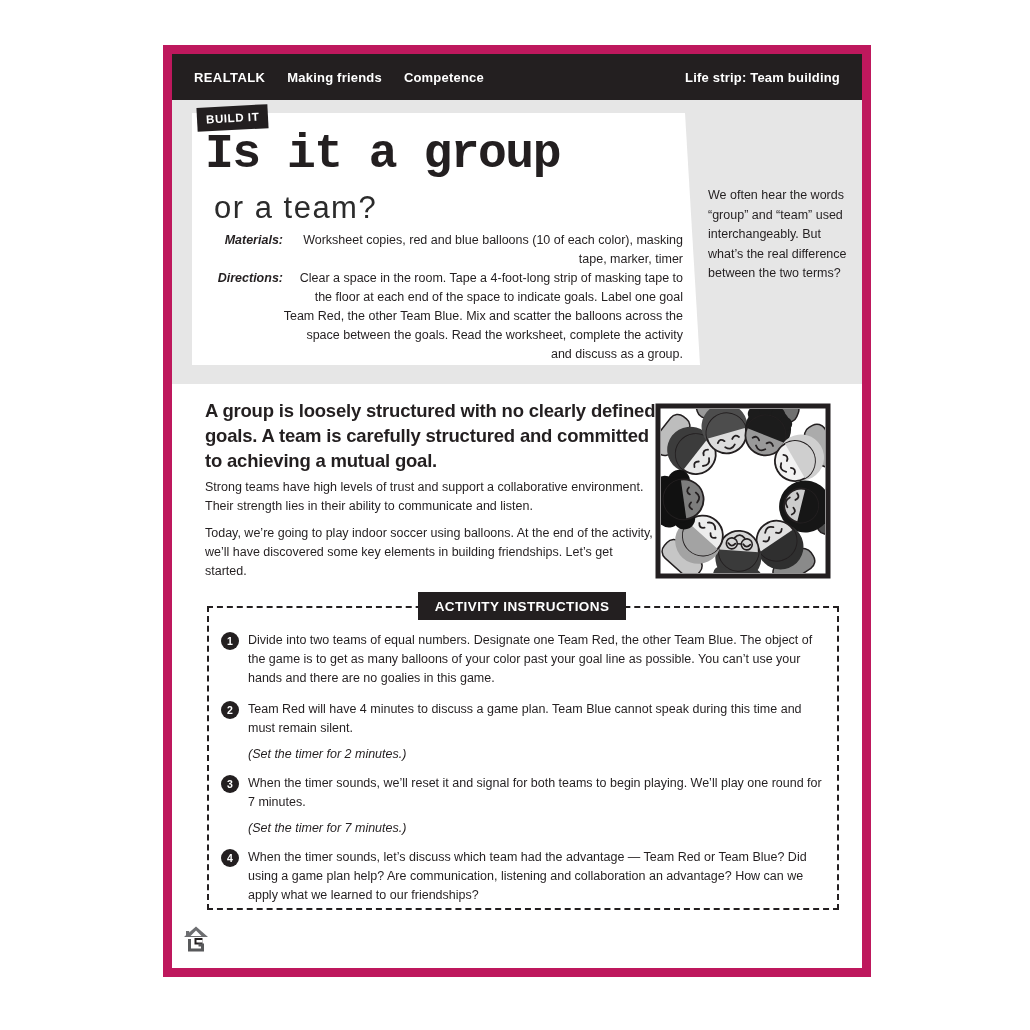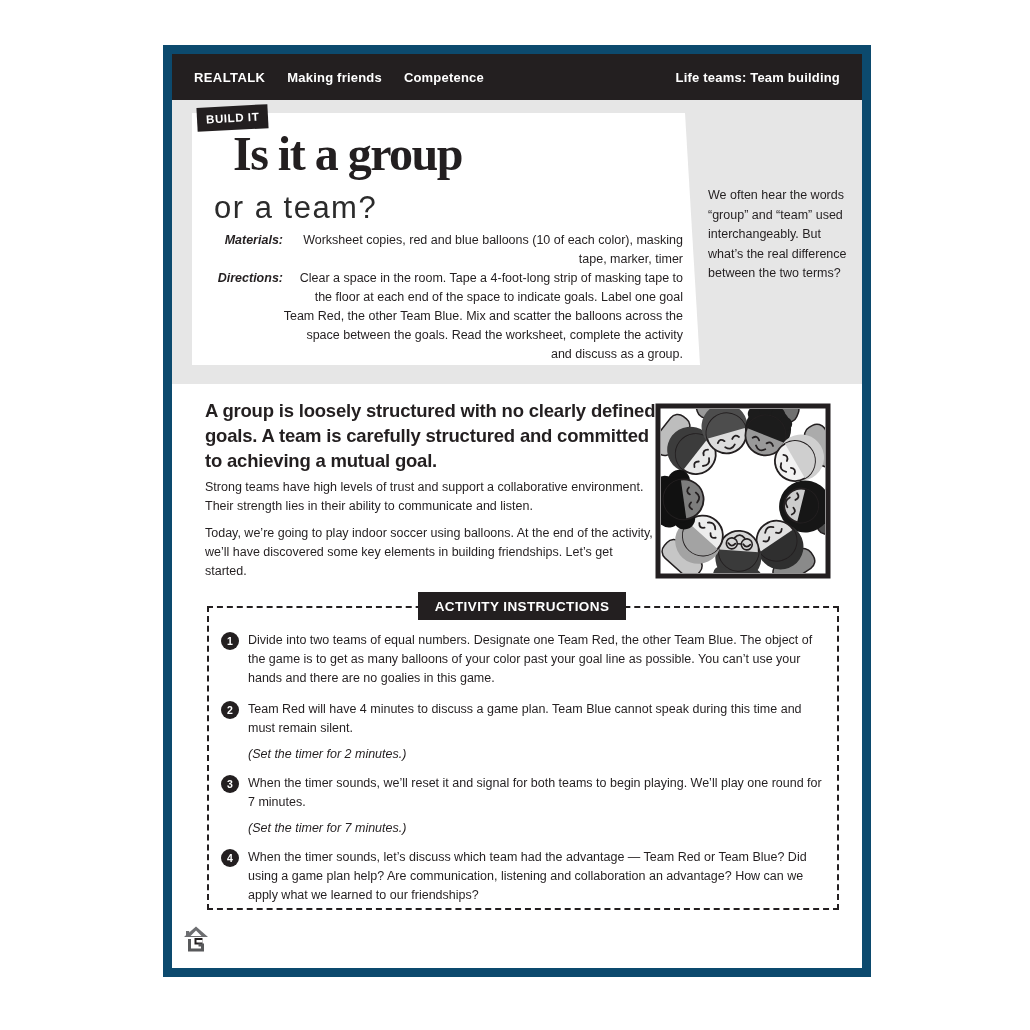--- a/index.html
+++ b/index.html
@@ -1,38 +1,38 @@
 <!DOCTYPE html>
 <html><head>
 <meta charset="utf-8">
 <style>
   html,body{margin:0;padding:0;background:#ffffff;}
   *{box-sizing:border-box;}
   .canvas{position:relative;width:1030px;height:1030px;background:#ffffff;overflow:hidden;
           font-family:"Liberation Sans","DejaVu Sans",sans-serif;color:#231f20;}
   .page{position:absolute;left:163px;top:45px;width:708px;height:932px;background:#3b82f6;
-        border:9px solid #0c4a6e;}
+        border:9px solid #be185d;}
   .inner{position:relative;width:100%;height:100%;}
 
   
   .topbar{height:46px;background:#231f20;color:#ffffff;display:flex;align-items:center;
           padding:0 22px;font-size:13px;font-weight:700;letter-spacing:.2px;}
   .topbar .brand{margin-right:22px;letter-spacing:.4px;}
   .topbar .navitem{margin-right:22px;}
   .topbar .right{margin-left:auto;}
 
   
   .hero{position:relative;height:284px;background:#e6e6e6;}
   .hero-box{position:absolute;left:20px;top:13px;width:508px;height:252px;background:#ffffff;
             clip-path:polygon(0 0,calc(100% - 15px) 0,100% 100%,0 100%);}
   .badge{position:absolute;left:25px;top:6px;background:#231f20;color:#fff;
          font-size:11.5px;font-weight:700;letter-spacing:.6px;padding:6px 9px;
          transform:rotate(-3deg);}
   .title{position:absolute;left:33px;top:30px;font-size:48px;line-height:1;font-weight:700;
-         letter-spacing:-1.5px;font-family:Liberation Serif, serif;margin-left:28px;}
+         letter-spacing:-1.5px;font-family:Liberation Mono, monospace;}
   .subtitle{position:absolute;left:34px;top:92px;font-size:31px;line-height:1;font-weight:400;
             letter-spacing:1.5px;color:#2b2b2b;margin-left:8px;}
   .spec-row{position:absolute;left:33px;display:flex;width:478px;font-size:12.5px;line-height:19px;text-align:right;}
   .spec-row .lbl{width:78px;flex:0 0 78px;font-weight:700;font-style:italic;}
   .spec-row .txt{flex:1;}
   .row-materials{top:131px;}
   .row-directions{top:169px;}
   .aside{position:absolute;left:536px;top:86px;width:142px;font-size:12.5px;line-height:19.5px;
          font-weight:400;}
 
@@ -65,21 +65,21 @@
 <body>
 
 <div class="canvas">
   <div class="page">
     <div class="inner">
 
       <div class="topbar">
         <span class="brand">REALTALK</span>
         <span class="navitem">Making friends</span>
         <span class="navitem">Competence</span>
-        <span class="right">Life teams: Team building</span>
+        <span class="right">Life strip: Team building</span>
       </div>
 
       <div class="hero">
         <div class="hero-box"></div>
         <div class="badge">BUILD IT</div>
         <div class="title">Is it a group</div>
         <div class="subtitle">or a team?</div>
 
         <div class="spec-row row-materials">
           <span class="lbl">Materials:</span>

